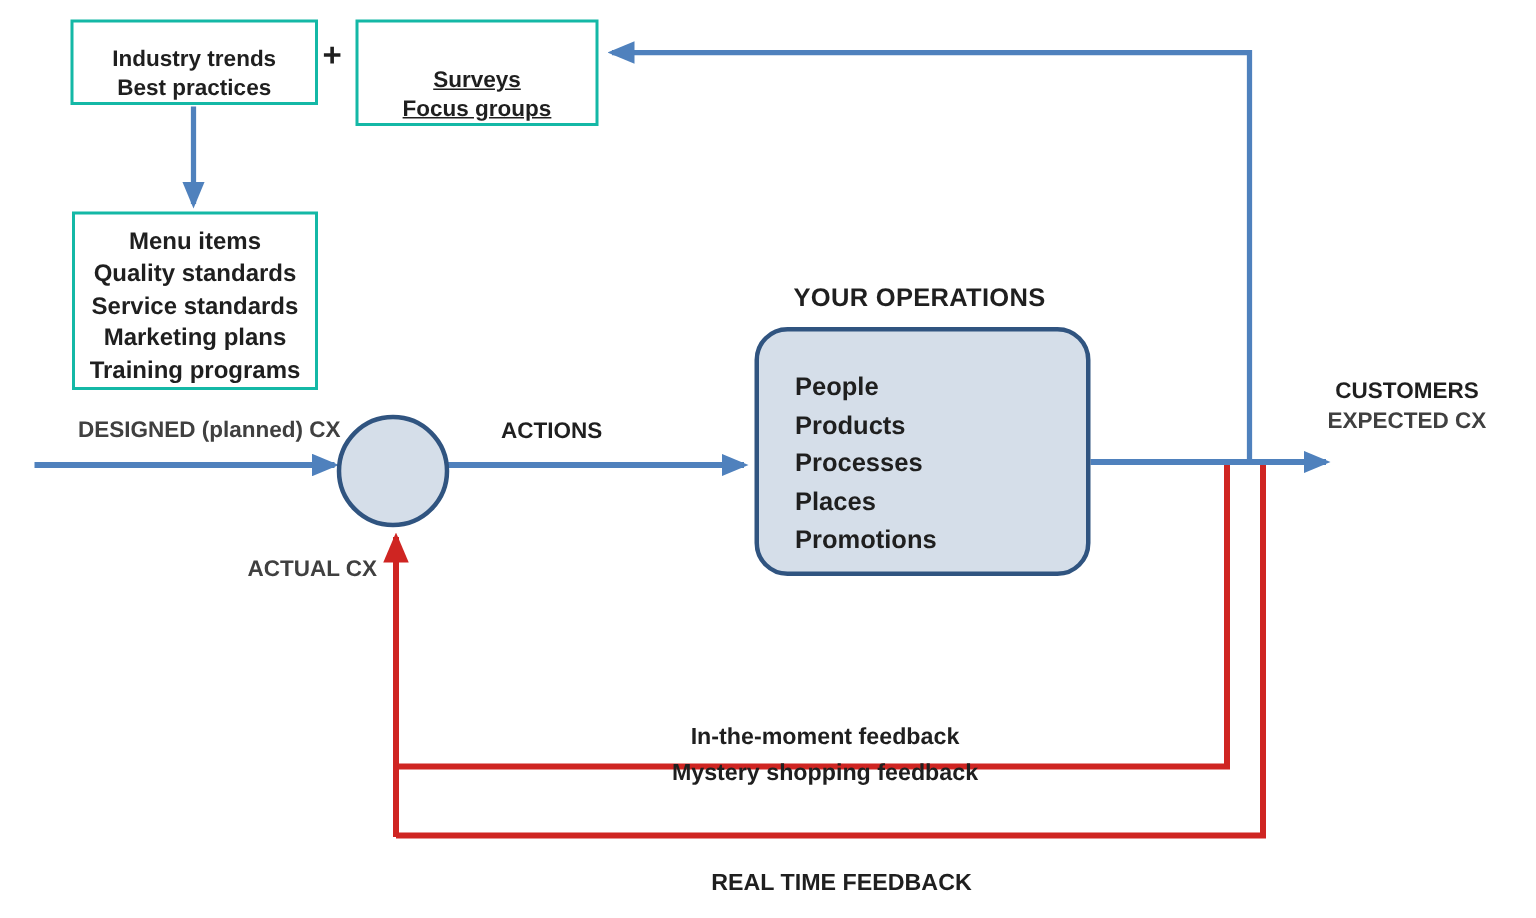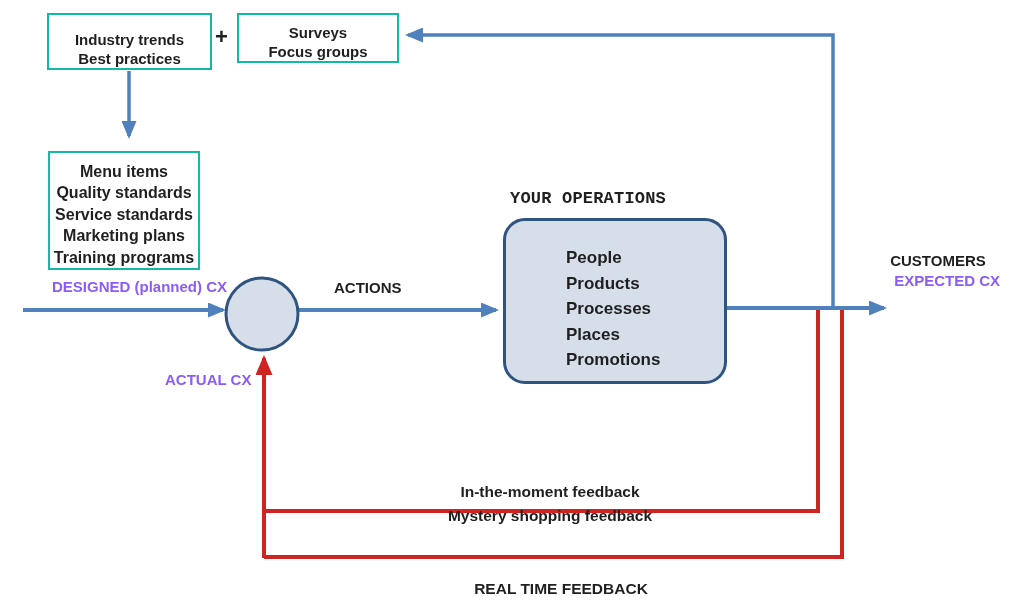--- a/index.html
+++ b/index.html
@@ -10,26 +10,26 @@
   #wires{position:absolute;left:0;top:0;width:1024px;height:612px;}
   .abs{position:absolute;}
   .wbox{
     position:absolute;background:#ffffff;border:2px solid #14b8a6;
     display:flex;flex-direction:column;justify-content:flex-end;align-items:center;
     text-align:center;box-sizing:border-box;
   }
   .wbox .ln{font-size:15px;line-height:19px;}
   .wbox.tall .ln{font-size:16px;line-height:21.5px;}
   .plus{font-size:22px;line-height:22px;color:#1f1f1f;}
-  .green{color:#8b5cf6;text-align:right;}
+  .green{color:#404040;}
   .lbl{font-size:15px;white-space:nowrap;}
   .ops-title{width:224px;text-align:center;font-size:17px;letter-spacing:0.2px;}
   .ops-box{
     position:absolute;background:#d5dee9;border:3px solid #305480;border-radius:22px;
-    box-sizing:border-box;padding:24px 0 0 60px;
+    box-sizing:border-box;padding:24px 0 0 24px;
   }
   .ops-box .ln{font-size:17px;line-height:25.5px;text-align:left;}
   .ctext{width:124px;text-align:center;}
   .ctext .ln{font-size:15px;line-height:20px;}
   .feedback-lbl{width:300px;text-align:center;font-size:15.5px;}
 </style>
 </head>
 <body>
 
 <div id="canvas">
@@ -57,34 +57,34 @@
     <circle cx="262" cy="314" r="36" fill="#d5dee9" stroke="#305480" stroke-width="3"></circle>
   </svg>
 
   <div class="wbox" style="left:47px;top:13px;width:165px;height:57px;">
     <div class="ln">Industry trends</div>
     <div class="ln">Best practices</div>
   </div>
 
   <div class="abs plus" style="left:215px;top:26px;">+</div>
 
-  <div class="wbox" style="left:237px;top:13px;width:162px;height:50px;">
+  <div class="wbox" style="left:237px;top:13px;width:162px;height:71px;text-decoration:underline;">
     <div class="ln">Surveys</div>
     <div class="ln">Focus groups</div>
   </div>
 
-  <div class="wbox tall" style="left:48px;top:141px;width:152px;height:119px;margin-top:10px;">
+  <div class="wbox tall" style="left:48px;top:141px;width:164px;height:119px;">
     <div class="ln">Menu items</div>
     <div class="ln">Quality standards</div>
     <div class="ln">Service standards</div>
     <div class="ln">Marketing plans</div>
     <div class="ln">Training programs</div>
   </div>
 
-  <div class="abs ops-title" style="left:476px;top:189px;font-family:Liberation Mono, monospace;">YOUR OPERATIONS</div>
+  <div class="abs ops-title" style="left:501px;top:189px;">YOUR OPERATIONS</div>
   <div class="ops-box" style="left:503px;top:218px;width:224px;height:166px;">
     <div class="ln">People</div>
     <div class="ln">Products</div>
     <div class="ln">Processes</div>
     <div class="ln">Places</div>
     <div class="ln">Promotions</div>
   </div>
 
   <div class="abs lbl green" style="left:52px;top:278px;">DESIGNED (planned) CX</div>
   <div class="abs lbl" style="left:334px;top:279px;width:100px;">ACTIONS</div>

